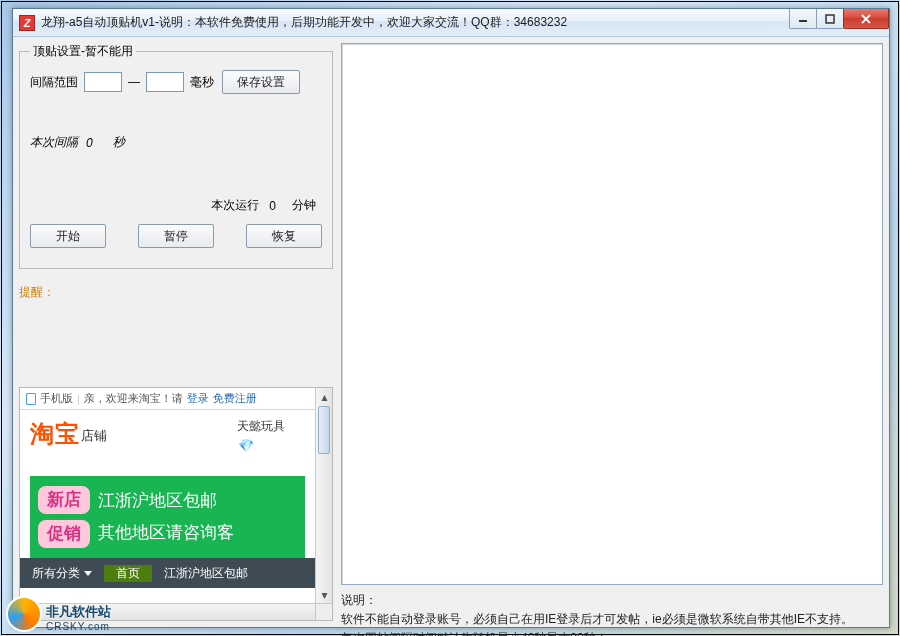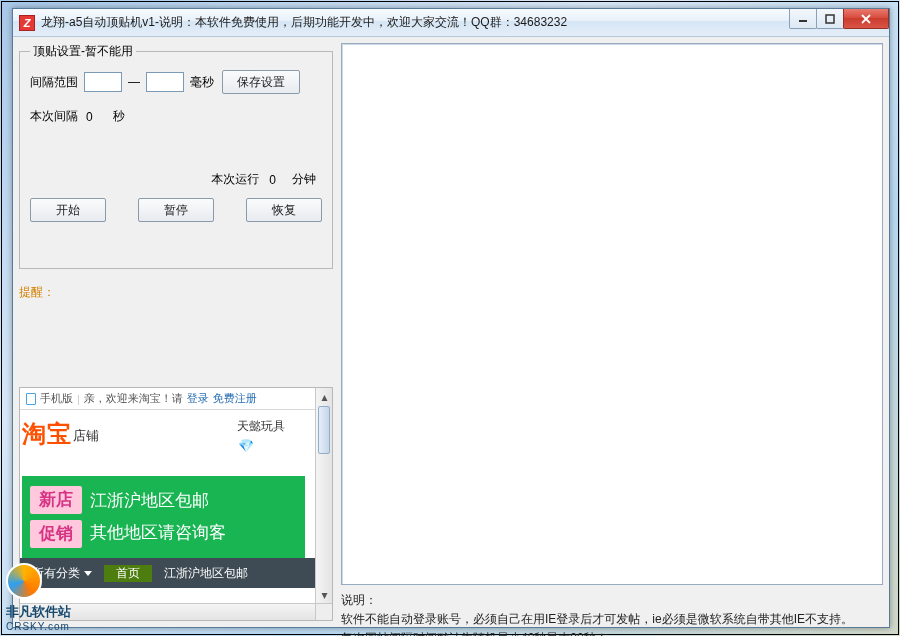--- a/index.html
+++ b/index.html
@@ -123,37 +123,37 @@
   .embed-corner { position:absolute; right:0; bottom:0; width:17px; height:17px; background:#eee; border-left:1px solid #c8c8c8; border-top:1px solid #c8c8c8;}
   .scroll-thumb-v { position:absolute; top:18px; left:2px; width:12px; height:48px; background: linear-gradient(to right,#e6eef7,#c4d6ea); border:1px solid #93acc7; border-radius:2px;}
   .scroll-arrow { position:absolute; left:0; width:17px; height:17px; display:flex; align-items:center; justify-content:center; color:#555;}
   .embed-topbar {
     display:flex; align-items:center; height:22px;
     border-bottom:1px solid #d8d8d8;
     font-size:11px; color:#555; padding: 0 6px; gap:4px;
   }
   .mobile-icon { width:10px; height:12px; border:1px solid #4aa3df; border-radius:1px; display:inline-block; position:relative;}
   .embed-topbar a { color:#2a6fb3; text-decoration:none; }
-  .embed-body { padding: 8px 10px 0 2px; position:relative; }
+  .embed-body { padding: 8px 10px 0 10px; position:relative; }
   .taobao-logo { color:#ff5000; font-size:24px; font-weight:bold; letter-spacing:1px; }
   .taobao-sub { color:#333; font-size:13px; margin-left:1px; vertical-align: 2px;}
   .shop-name { position:absolute; right: 30px; top: 8px; font-size:12px; color:#333;}
   .diamond { position:absolute; right: 60px; top: 28px; color:#2aa0f4; font-size:13px;}
   .promo {
     margin-top: 26px; height: 82px;
     background: #19b553; color:#fff;
     display:flex; flex-direction:column; justify-content:center;
     padding-left: 68px; position:relative;
     font-size:17px; line-height: 1.9;
   }
   .promo .badge {
     position:absolute; left:8px; width:52px; height:28px;
     background:#ffc8dc; color:#d63384; font-weight:bold;
     display:flex; align-items:center; justify-content:center;
-    font-size:17px; border-radius:2px;
+    font-size:17px; border-radius:8px;
   }
   .promo .badge.b1 { top: 10px; }
   .promo .badge.b2 { top: 44px; }
   .embed-nav {
     height: 30px; background:#3e4a54; display:flex; align-items:center; font-size:12px;font-family:Liberation Serif, serif;
   }
   .embed-nav .nitem { display:flex; align-items:center; padding:0 12px; color:#fff; gap:4px;}
   .embed-nav .nitem.active { background:#4d7c0f; }
   .caret-down { width:0; height:0; border-left:4px solid transparent; border-right:4px solid transparent; border-top:5px solid #fff; display:inline-block;}
 
@@ -173,25 +173,24 @@
     font-size:12px; color:#222; line-height:1.6;
     display:flex;
     flex-direction:column;
   }
   .explain .ex-label { width: 46px; }
   .explain .ex-body { flex:1; }
 
   
   .watermark {
     position:absolute; left: 0px; bottom: 0px;
-    display:flex; align-items:flex-start; gap:4px;
+    display:flex; align-items:flex-end; gap:4px;
     background: rgba(255,255,255,0.0);
     z-index: 50;
     padding: 2px 4px;
-    flex-direction: column;
   }
   .wm-icon {
     width:36px; height:36px; border-radius:50%;
     background: conic-gradient(#ffb300, #ff7a00 40%, #2aa0f4 70%, #ffb300);
     border:2px solid #fff;
     position:relative;
   }
   .wm-text .cn { font-size:13px; color:#17496e; font-weight:bold; }
   .wm-text .en { font-size:10px; color:#17496e; letter-spacing:1px;}
 </style>
@@ -234,21 +233,21 @@
           <div class="row" style="margin-top:2px;">
             <span class="lbl">间隔范围</span>
             <span style="width:6px;"></span>
             <input type="text" class="small" value="" style="">
             <span class="dash">—</span>
             <input type="text" class="small" value="" style="">
             <span class="unit">毫秒</span>
             <button class="std">保存设置</button>
           </div>
 
-          <div class="row" style="margin-top:14px;">
+          <div class="row" style="margin-top:40px;font-style:italic;">
             <span class="lbl">本次间隔</span>
             <span style="width:8px;"></span>
             <span>0</span>
             <span style="width:20px;"></span>
             <span>秒</span>
           </div>
 
           <div class="row" style="margin-top:46px; justify-content:flex-end; padding-right:6px;">
             <span class="lbl">本次运行</span>
             <span style="width:10px;"></span>

